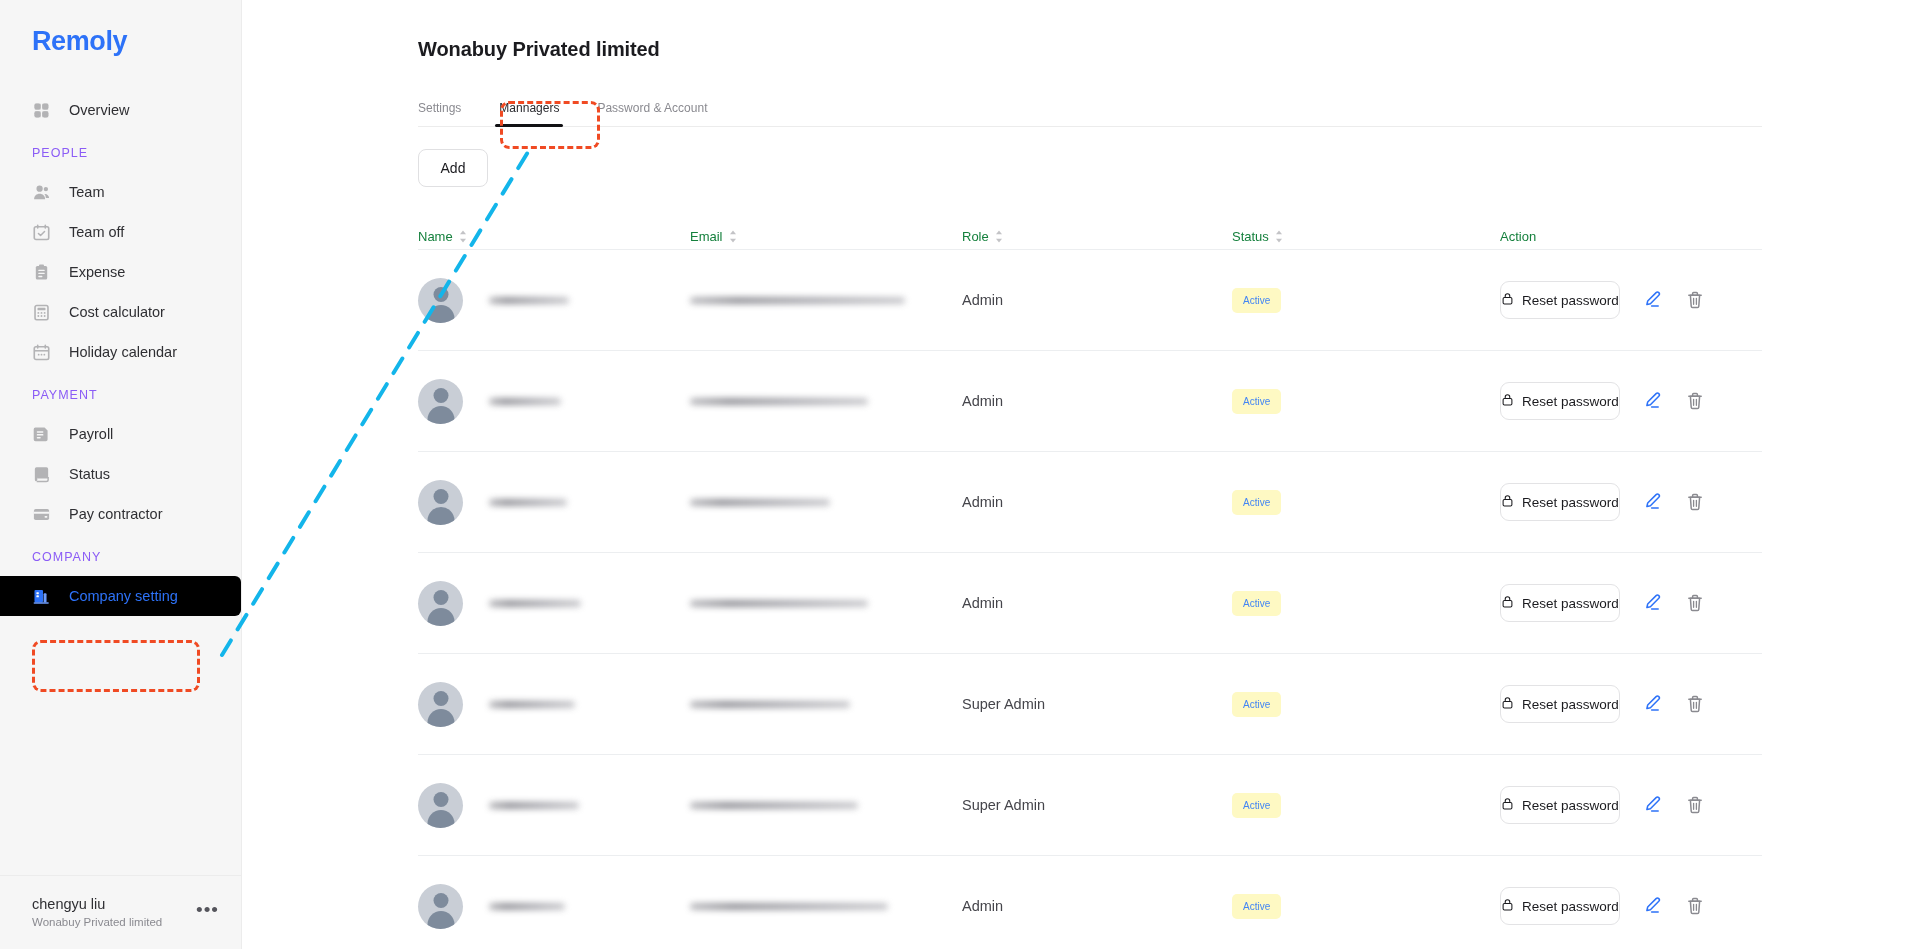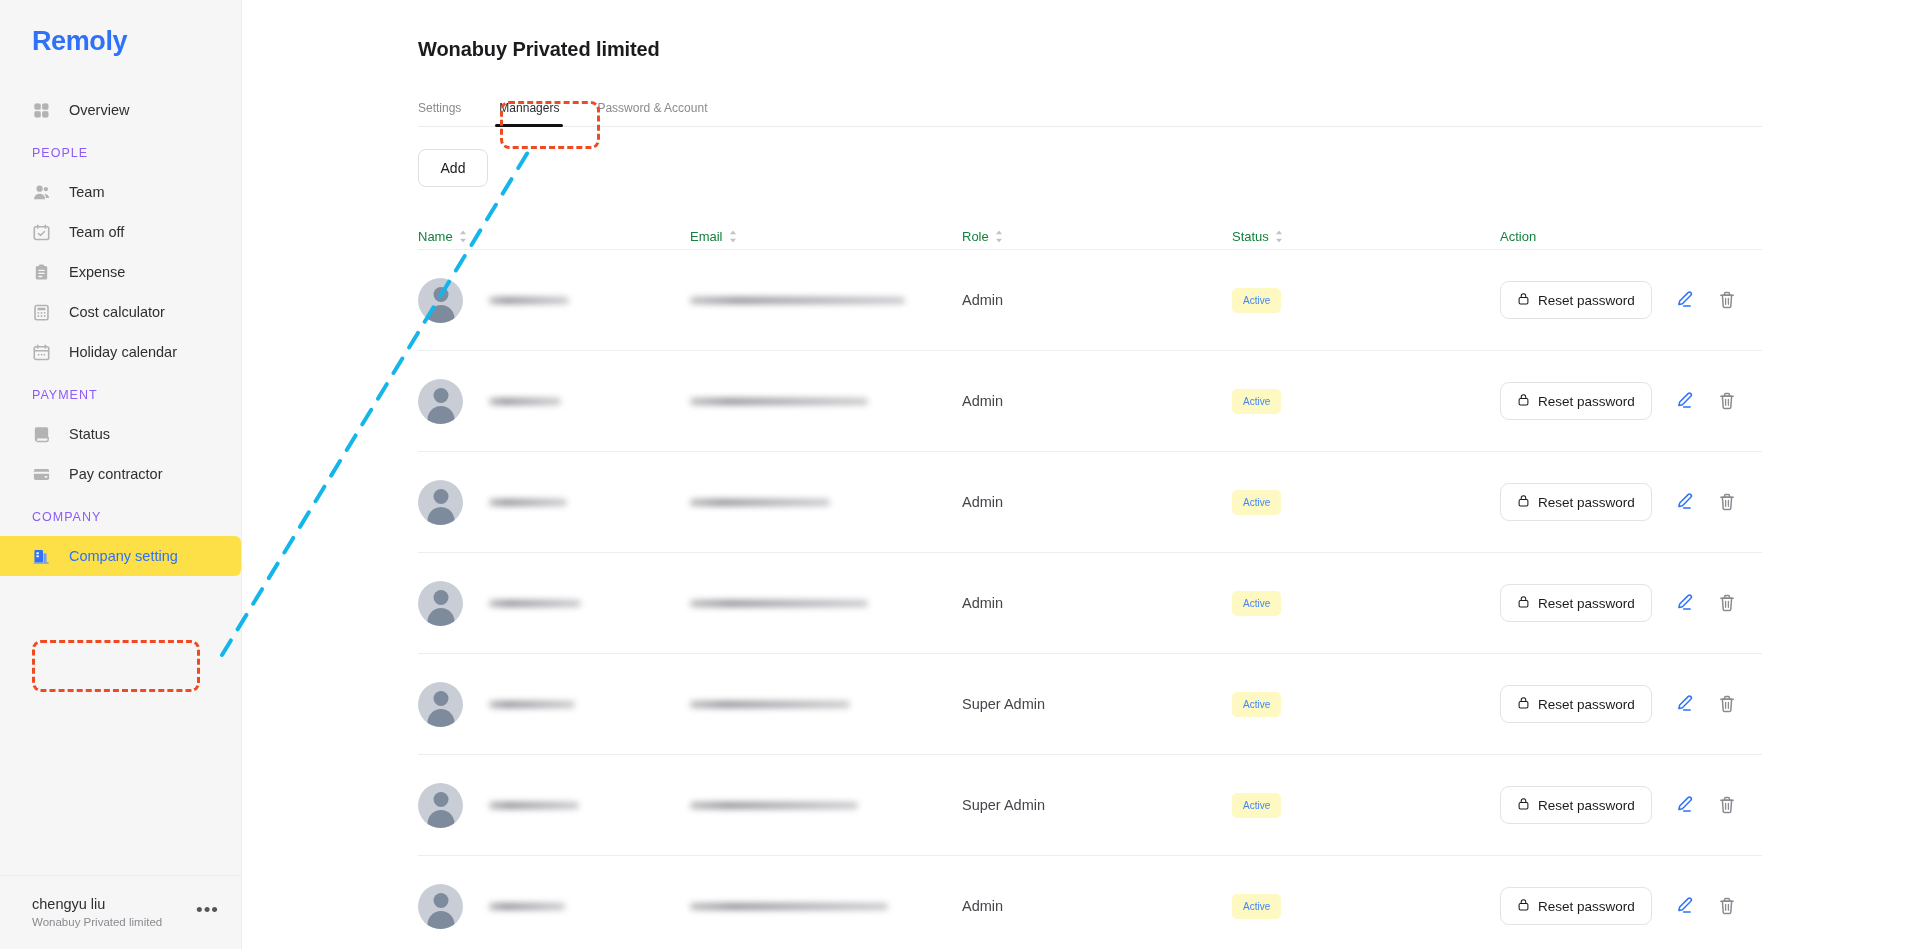--- a/index.html
+++ b/index.html
@@ -36,21 +36,21 @@
   }
   .nav-item {
     display: flex; align-items: center;
     height: 40px; padding-left: 32px;
     gap: 18px; cursor: pointer;
     color: #2f2f33; font-size: 14.5px;
     position: relative;
   }
   .nav-item .ic { width: 19px; height: 19px; display:block; flex: 0 0 19px; }
   .nav-item.active {
-    background: #fde047;
+    background: #000000;
     color: #2d72f8;
     border-radius: 0 6px 6px 0;
     margin-right: 0;
   }
   .nav-item.active .lbl { color: #2d72f8; }
   .nav-item .lbl { white-space: nowrap; }
 
   .user-box {
     height: 74px; padding: 0 22px 0 32px;
     display: flex; align-items: center; justify-content: space-between;
@@ -144,21 +144,21 @@
   .role-txt { font-size: 14.5px; color: #45454b; }
 
   .badge {
     display: inline-flex; align-items: center; justify-content: center;
     height: 25px; padding: 0 11px; border-radius: 5px;
     background: #fef9c3; color: #4285f4; font-size: 10px;
   }
 
   .reset-btn {
     display: inline-flex; align-items: center; gap: 8px;
-    height: 38px; padding: 0 16px;
+    height: 38px; padding: 0 0;
     border: 1px solid #e3e3e5; border-radius: 9px; background:#fff;
     font-size: 13.5px; color: #1b1b1f; cursor: pointer; white-space: nowrap;
     font-family: inherit;
   }
   .icon-btn { width: 22px; height: 22px; cursor: pointer; display:block; }
   .act-group { display: flex; align-items: center; gap: 21px; }
 
   
   .anno { position: absolute; pointer-events: none; }
   .dash-box {
@@ -251,20 +251,31 @@
             <circle cx="7" cy="12.3" r=".95" fill="#b3b3b5"></circle>
               <circle cx="10" cy="12.3" r=".95" fill="#b3b3b5"></circle>
               <circle cx="13" cy="12.3" r=".95" fill="#b3b3b5"></circle>
           </svg>
         </span>
         <span class="lbl">Holiday calendar</span>
       </div>
 
       <div class="nav-section-label">PAYMENT</div>
 
+      <div class="nav-item">
+        <span class="ic">
+          <svg viewBox="0 0 20 20" width="19" height="19">
+            <path d="M3.6 2.6h9.6l3.2 3.2v9.4a1.8 1.8 0 0 1-1.8 1.8H3.6a1.8 1.8 0 0 1-1.8-1.8V4.4a1.8 1.8 0 0 1 1.8-1.8z" fill="#b3b3b5"></path>
+            <rect x="5" y="6.6" width="7" height="1.5" rx=".7" fill="#f6f6f6"></rect>
+            <rect x="5" y="9.6" width="7" height="1.5" rx=".7" fill="#f6f6f6"></rect>
+            <rect x="5" y="12.6" width="4.2" height="1.5" rx=".7" fill="#f6f6f6"></rect>
+          </svg>
+        </span>
+        <span class="lbl">Payroll</span>
+      </div>
 
       <div class="nav-item">
         <span class="ic">
           <svg viewBox="0 0 20 20" width="19" height="19">
             <path d="M3 4.2a1.8 1.8 0 0 1 1.8-1.8h10.4A1.8 1.8 0 0 1 17 4.2v9.2H5.6v2.1a1.5 1.5 0 0 1-1.5 1.5A1.5 1.5 0 0 1 3 15.5z" fill="#b3b3b5"></path>
             <path d="M5.6 13.4H17v2.1a1.9 1.9 0 0 1-1.9 1.9H4.9" fill="none" stroke="#b3b3b5" stroke-width="1.5"></path>
           </svg>
         </span>
         <span class="lbl">Status</span>
       </div>

